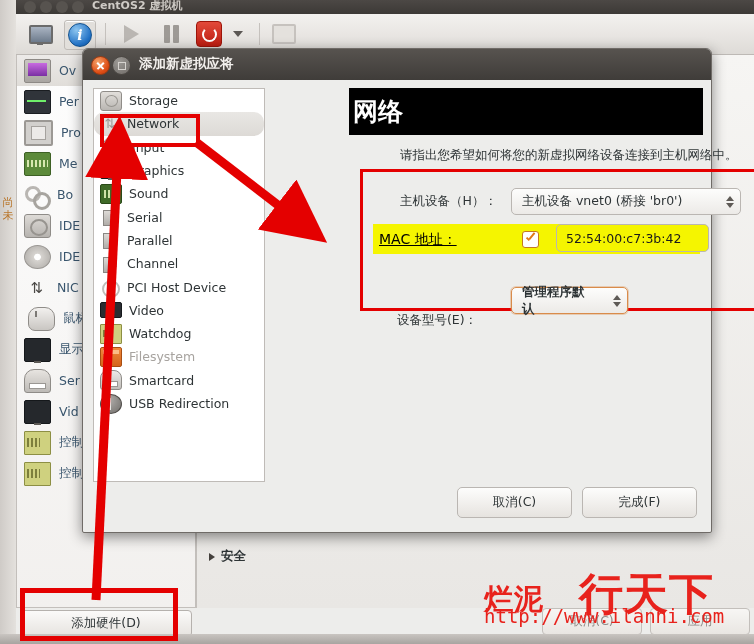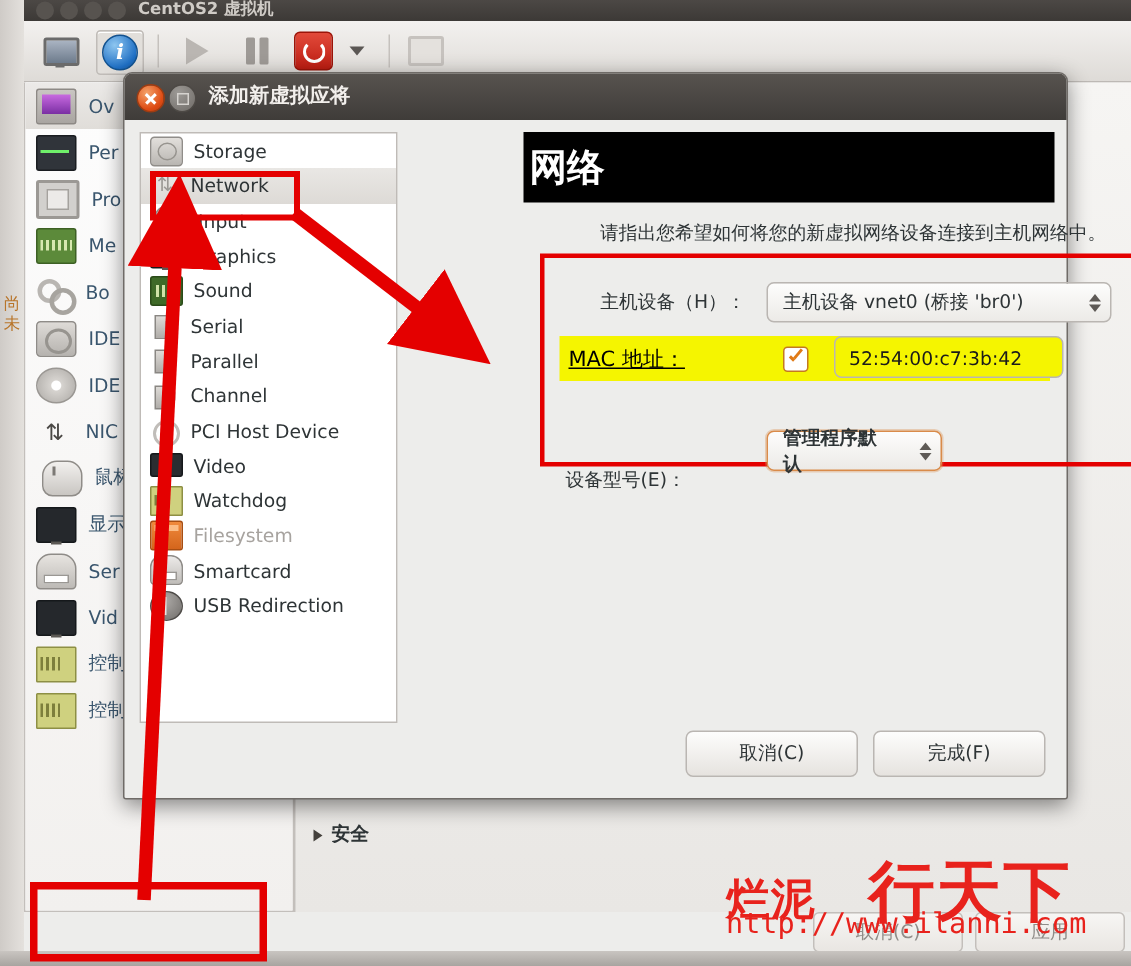--- a/index.html
+++ b/index.html
@@ -136,21 +136,21 @@
   #dlg-max{left:29px;background:radial-gradient(circle at 35% 30%,#9d9a96,#6e6a66);
     border:1px solid #4d4945;}
   #dlg-max:before{content:"";position:absolute;left:4.5px;top:4.5px;width:6px;height:6px;
     border:1.5px solid #d6d3cf;}
   #dlg-title{position:absolute;left:56px;top:6px;color:#f2efec;font-size:13.5px;font-weight:bold;}
 
   #dlg-body{position:absolute;left:0;top:31px;right:0;bottom:0;}
   #dlg-left{position:absolute;left:10px;top:8px;width:170px;height:392px;
     background:#fff;border:1px solid #bfbbb7;overflow:hidden;}
   .dlg-hw-row{height:23.3px;display:flex;align-items:center;gap:7px;padding-left:6px;
-    font-size:12.5px;color:#2e3436;white-space:nowrap;}
+    font-size:12.5px;color:#2e3436;white-space:nowrap;border-radius:10px;}
   .dlg-hw-row.sel{background:linear-gradient(#e9e7e4,#dddad6);}
   .dlg-hw-row.dim{color:#a7a39f;}
   .dico{width:20px;height:18px;flex:0 0 20px;position:relative;}
   .d-storage{background:linear-gradient(#e2dfdb,#b9b6b2);border:1px solid #908d89;border-radius:3px;}
   .d-storage:before{content:"";position:absolute;left:4px;top:3px;width:11px;height:10px;
     border-radius:50%;border:1.5px solid #97948f;}
   .d-network{color:#9b9894;font-size:13px;line-height:18px;text-align:center;}
   .d-input{background:linear-gradient(#f2f0ee,#c5c2be);border:1px solid #8f8c88;
     border-radius:8px 8px 5px 5px;width:13px;margin-left:3px;}
   .d-input:before{content:"";position:absolute;left:5px;top:2px;width:2px;height:5px;background:#7c7975;}
@@ -188,21 +188,21 @@
   #dlg-head span{color:#fff;font-size:25px;font-weight:bold;}
   #dlg-desc{position:absolute;left:270px;top:66px;width:352px;font-size:12.5px;color:#2e3436;
     line-height:17px;margin-left:47px;}
   #field-box{position:absolute;left:277px;top:89px;width:400px;height:136px;
     border:3px solid #e40000;}
   .frow{position:absolute;display:flex;align-items:center;}
   #row-host{left:14px;top:16px;}
   #row-model{left:14px;top:100px;}
   .flabel{font-size:12.5px;color:#2e3436;}
   #lbl-host{width:120px;text-align:right;padding-right:14px;}
-  #lbl-model{width:120px;text-align:left;padding-right:14px;margin-top:40px;}
+  #lbl-model{width:120px;text-align:center;padding-right:14px;margin-top:40px;}
   .combo{height:27px;border:1px solid #bab6b2;border-radius:5px;
     background:linear-gradient(#fdfdfc,#eceae7);display:flex;align-items:center;
     padding:0 6px 0 10px;font-size:12.5px;color:#2e3436;gap:24px;box-sizing:border-box;}
   #combo-host{width:230px;justify-content:space-between;}
   #combo-model{width:117px;justify-content:flex-start;
     border:1px solid #d98b4a;box-shadow:0 0 0 1px rgba(217,139,74,.35);font-weight:bold;}
   .spin{display:flex;flex-direction:column;gap:2px;align-items:center;}
   .spin i{display:block;width:0;height:0;border-left:4px solid transparent;
     border-right:4px solid transparent;}
   .spin i.up{border-bottom:5px solid #5e5a56;}
@@ -335,20 +335,25 @@
           <span class="hwico hw-ctrl"></span>
           <span>控制</span>
         </div>
         <div class="bg-hw-row">
           <span class="hwico hw-ctrl"></span>
           <span>控制</span>
         </div>
       </div>
   </div>
 
+  <div id="bg-addhw-wrap">
+    <div id="bg-addhw">
+      <span>添加硬件(D)</span>
+    </div>
+  </div>
 
   <div id="bg-right">
     <div id="bg-sec-row">
       <span class="tri-right"></span>
       <span>安全</span>
     </div>
   </div>
 
   <div id="bg-bottombar">
     <div class="bg-btn">

